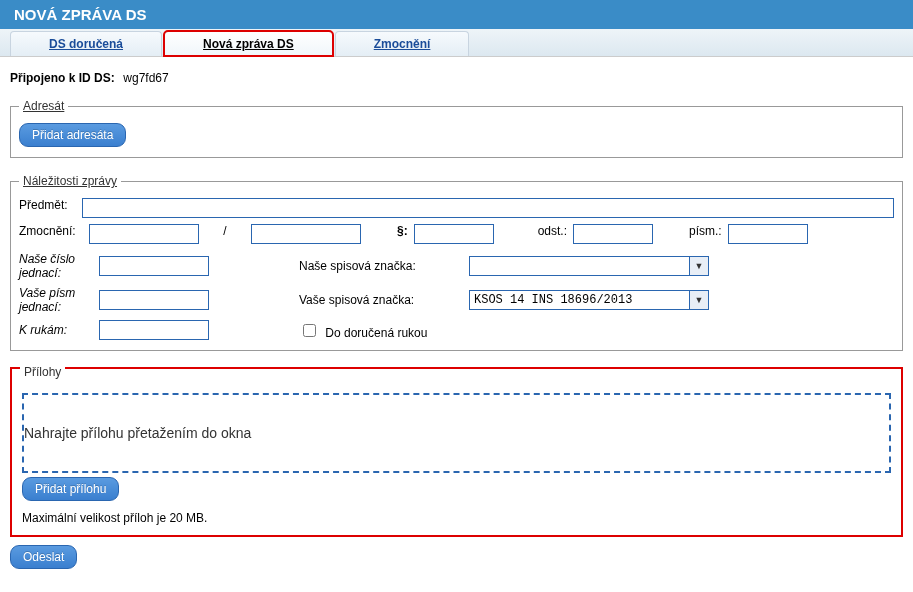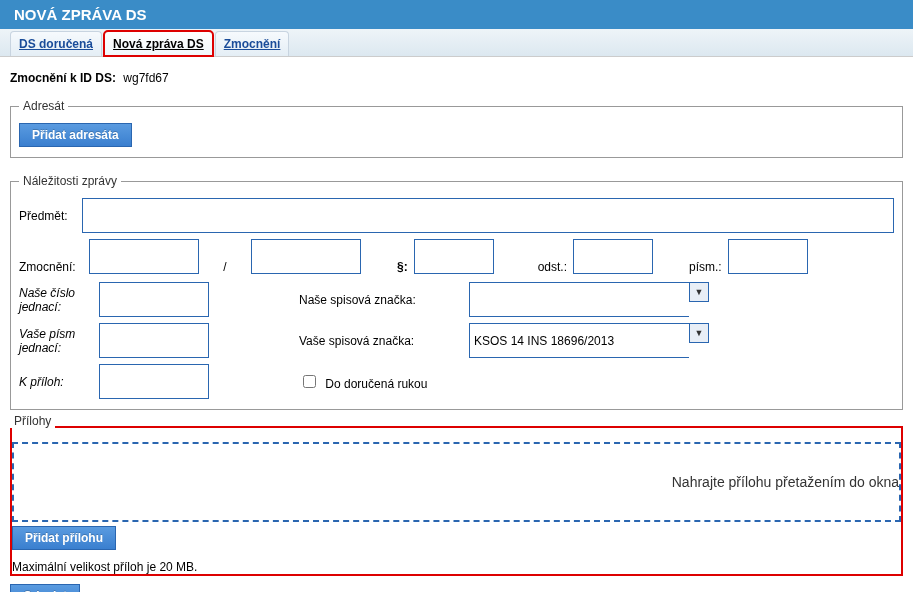--- a/index.html
+++ b/index.html
@@ -19,21 +19,21 @@
     }
     .tabs {
       display: flex;
       background: linear-gradient(#eef4f8,#dce8f0);
       border-bottom: 1px solid #ccc;
       align-items: flex-end;
       padding-left: 10px;
       height: 28px;
     }
     .tab {
-      padding: 5px 8px;
+      padding: 5px 38px;
       border: 1px solid #c8d4e0;
       border-bottom: none;
       border-radius: 4px 4px 0 0;
       margin-right: 2px;
       background: linear-gradient(#f6fafd,#e4eef5);
       cursor: pointer;
       color: #1a4c99;
       text-decoration: underline;
       font-weight: bold;
       font-size: 12px;
@@ -55,45 +55,46 @@
     fieldset {
       border: 1px solid #999;
       margin: 14px 0 16px 0;
       padding: 10px 8px 10px 8px;
       position: relative;
     }
     legend {
       font-size: 12px;
       padding: 0 4px;
       color: #333;
+      text-decoration: underline;
     }
     .btn {
       display: inline-block;
       background: linear-gradient(#5a9be0,#3a7fcf);
       color: #fff;
-      font-weight: bold;
+      font-weight: normal;
       border: 1px solid #2a66b0;
-      border-radius: 0;
+      border-radius: 9px;
       padding: 4px 12px;
       font-size: 12px;
       cursor: pointer;
       text-shadow: 0 -1px 0 rgba(0,0,0,0.2);
     }
     .row {
       display: flex;
-      align-items: center;
       margin-bottom: 6px;
       gap:14px;
     }
     .row label { white-space: nowrap; }
     input[type=text] {
       border: 1px solid #2a66b0;
-      height: 35px;
+      height: 20px;
       padding: 1px 4px;
       font-size: 12px;
+      font-family: Liberation Mono, monospace;
     }
     .subject-input { flex: 1; }
     .small-input { width: 110px; }
     .tiny-input  { width: 80px; }
     .med-input   { width: 220px; height:20px; }
     .dd-wrap {
       display: inline-flex;
       align-items: stretch;
     }
     .dd-wrap input { border-right:none; }
@@ -111,64 +112,64 @@
     }
     .two-col-grid {
       display: grid;
       grid-template-columns: 80px 140px 60px 170px 1fr;
       row-gap: 6px;
       align-items: center;
     }
     .two-col-grid .rt-label { padding-left: 0; font-style: italic; }
     .dropzone-wrap {
       border: 2px solid #d00;
-      padding: 0;
+      padding: 10px;
       margin-top: 4px;
       margin-bottom: 8px;
     }
     .dropzone-legend {
       position: relative;
       top: -14px;
       background:#fff;
       display:inline-block;
       padding:0 4px;
       color:#333;
       font-size:12px;
       margin-left: -2px;
     }
     .dropzone {
       border: 2px dashed #2a66b0;
       padding: 30px 0;
-      text-align: right;
+      text-align: left;
       font-size: 14px;
       color: #333;
     }
     .files-note { margin-top: 10px; }
     .container { padding-bottom: 20px; }
-    .zmoc-row { display:flex; align-items:flex-end; gap:6px; flex-wrap:nowrap; }
+    .zmoc-row { display:flex; align-items:flex-start; gap:6px; flex-wrap:nowrap; }
     .zmoc-row label { min-width:0; }
     .chk-row input[type=checkbox]{ margin-right:6px; }
   </style>
 </head>
 <body>
 
 <div class="container">
 
   <div class="header-bar">NOVÁ ZPRÁVA DS</div>
 
   <div class="tabs">
     <div class="tab">DS doručená</div>
     <div class="tab active highlight-red">Nová zpráva DS</div>
     <div class="tab">Zmocnění</div>
   </div>
 
   <div class="content">
 
     <div class="info-row">
-      <span class="info-label">Zmocnění k ID DS:</span>
+      <span class="info-label">Připojeno k ID DS:</span>
       <span>wg7fd67</span>
     </div>
 
     <fieldset>
       <legend>Adresát</legend>
       <button class="btn">Přidat adresáta</button>
     </fieldset>
 
     <fieldset>
       <legend>Náležitosti zprávy</legend>
@@ -203,21 +204,21 @@
 
         <label class="rt-label">Vaše písm jednací:</label>
         <input type="text" class="small-input" value="" style="">
         <span></span>
         <label>Vaše spisová značka:</label>
         <span class="dd-wrap">
           <input type="text" class="med-input" value="KSOS 14 INS 18696/2013" style="">
           <span class="dd-btn">▼</span>
         </span>
 
-        <label class="rt-label">K příloh:</label>
+        <label class="rt-label">K rukám:</label>
         <input type="text" class="small-input" value="" style="">
         <span></span>
         <span class="chk-row" style="grid-column: 4 / span 2;">
           <input type="checkbox" style="">
           <label>Do doručená rukou</label>
         </span>
       </div>
     </fieldset>
 
     <div class="dropzone-wrap">

